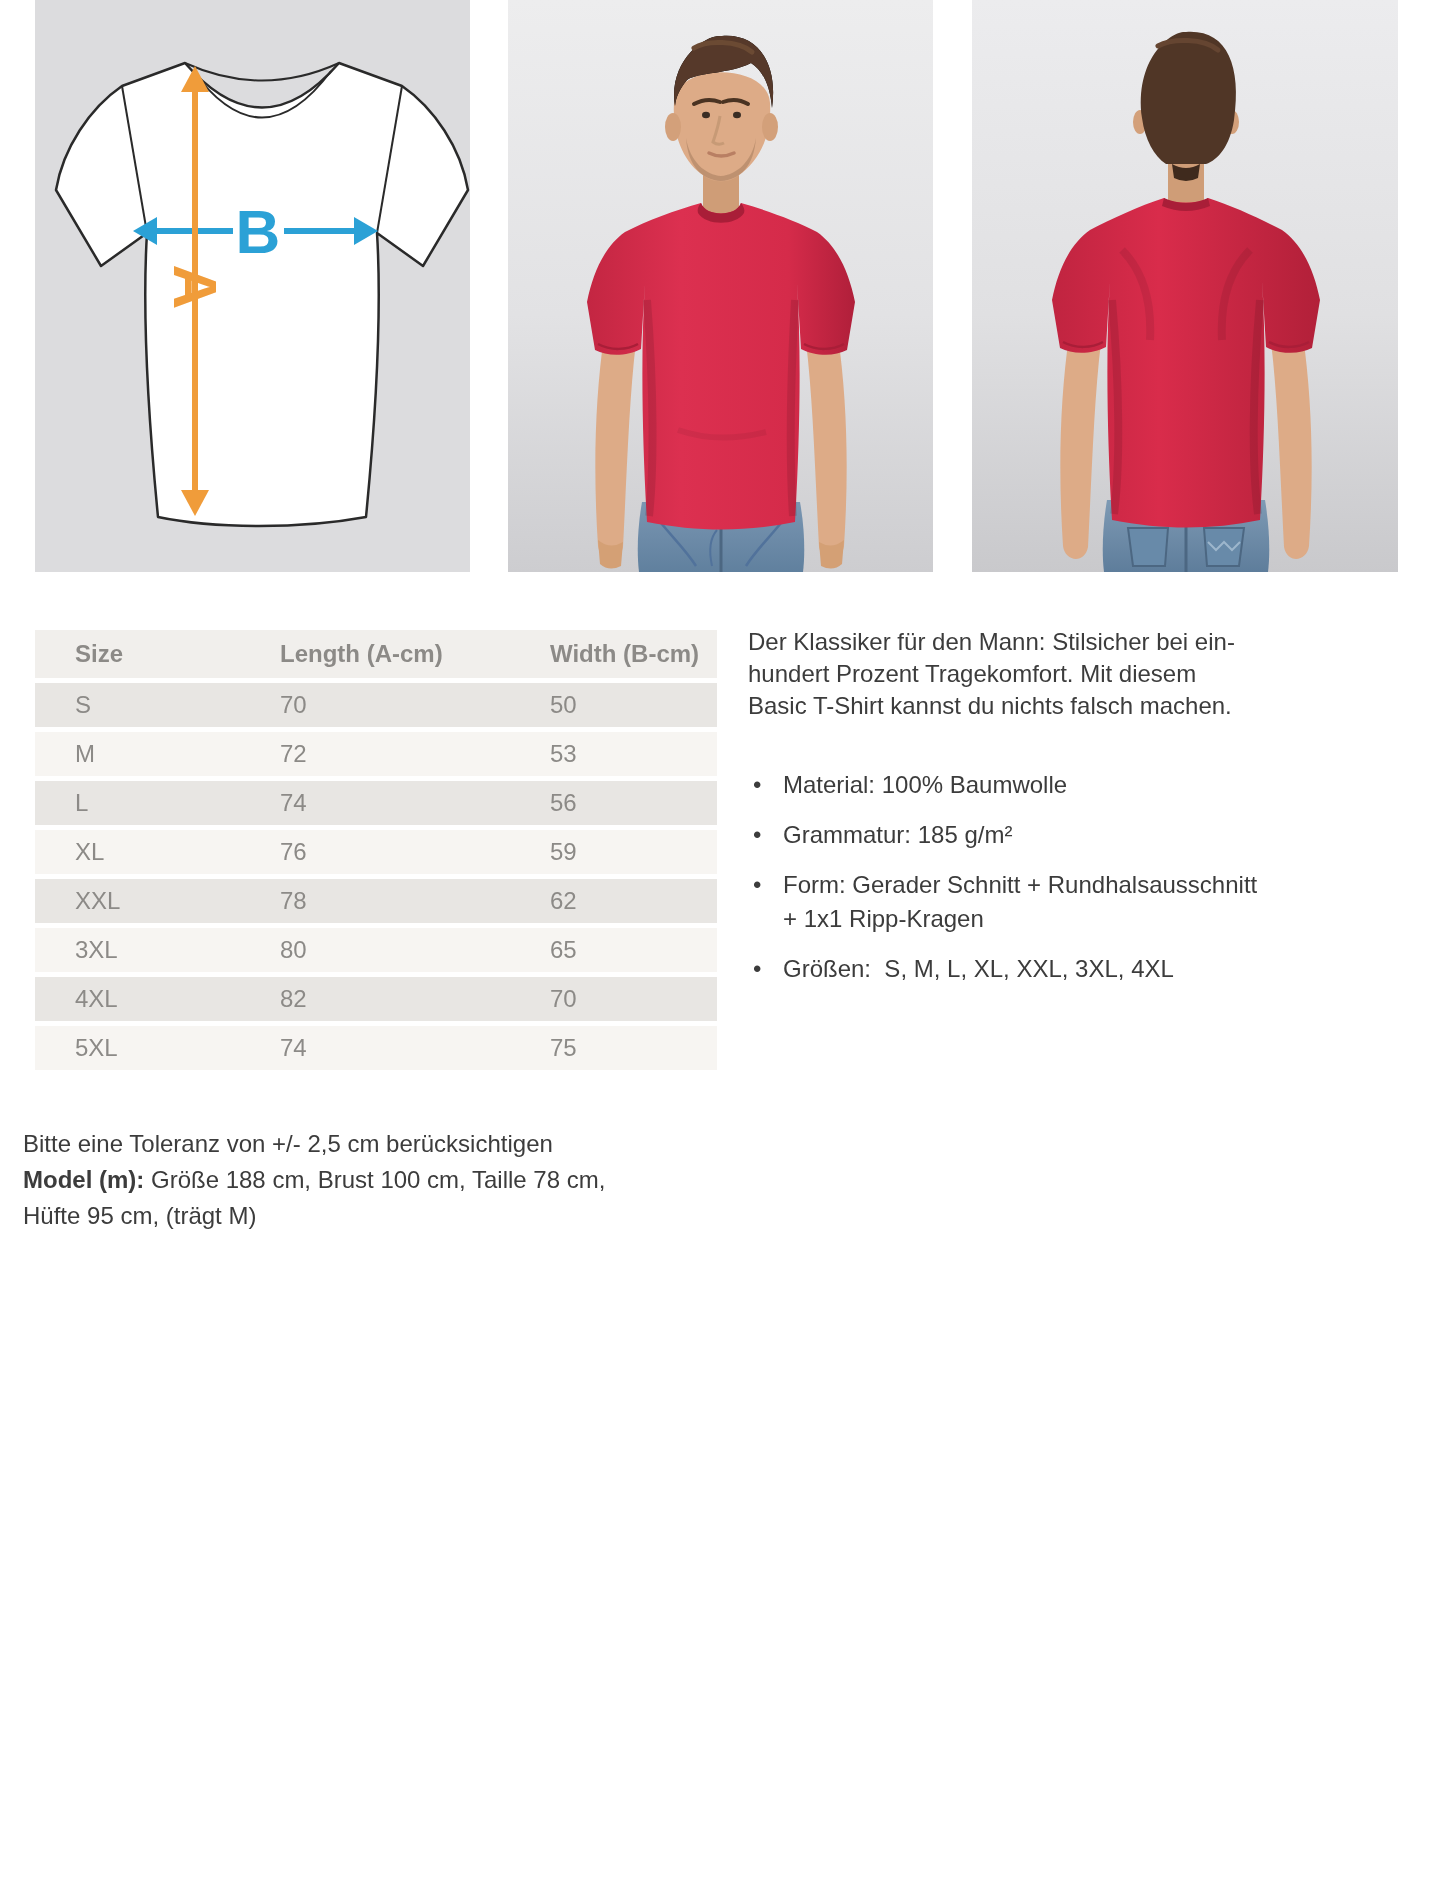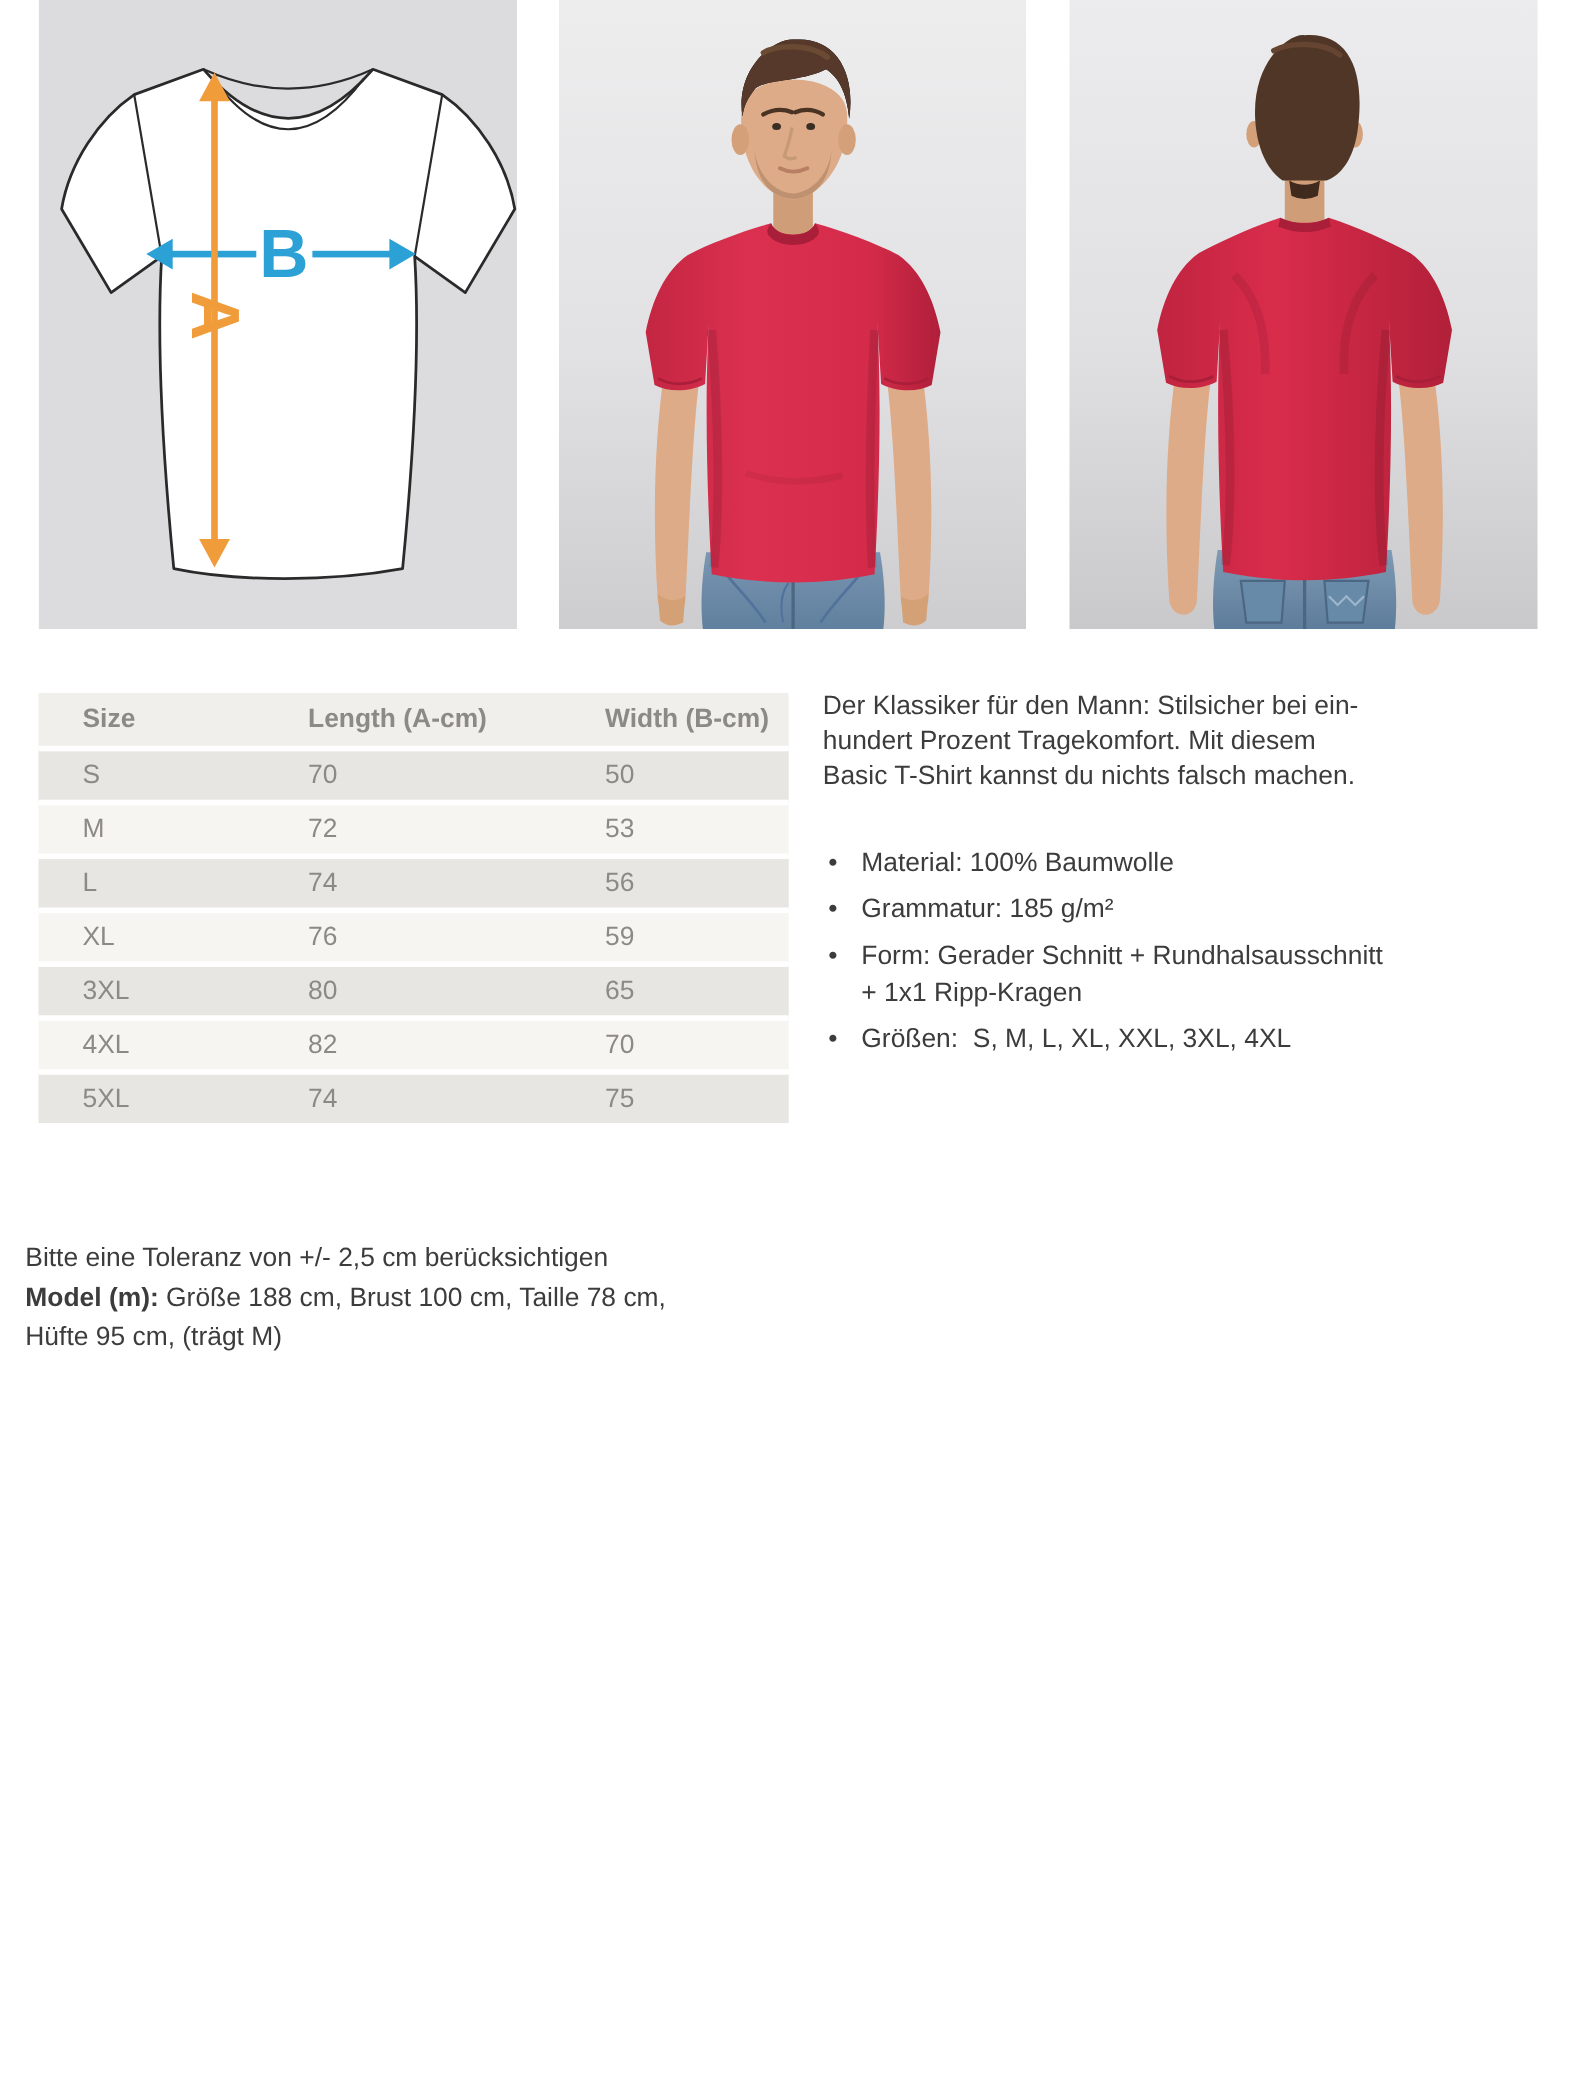--- a/index.html
+++ b/index.html
@@ -24,21 +24,21 @@
   table.size-table td{height:44px;font-size:24px;color:#8c8a87;
         padding:0 0 0 40px;border-top:5px solid #ffffff;}
   table.size-table tbody tr:nth-child(odd) td{background:#e8e6e3;}
   table.size-table tbody tr:nth-child(even) td{background:#f7f5f2;}
 
   
   .description{position:absolute;left:748px;top:626px;width:628px;font-size:24px;}
   .description .intro div{line-height:32px;}
   ul.bullets{list-style:none;margin:46px 0 0 0;padding:0;}
   ul.bullets li{position:relative;padding-left:35px;line-height:34px;
-        margin:0 0 8px 0;white-space:pre-wrap;}
+        margin:16px 0 8px 0;white-space:pre-wrap;}
   ul.bullets li::before{content:"\2022";position:absolute;left:5px;top:0;
         color:#3c3c3c;font-size:24px;}
 
   
   .footnote{position:absolute;left:23px;top:1126px;width:620px;
         font-size:24px;line-height:36px;}
   .footnote b{font-weight:700;}
 </style>
 </head>
 <body>
@@ -246,20 +246,25 @@
           <td>L</td>
           <td>74</td>
           <td>56</td>
         </tr>
         <tr>
           <td>XL</td>
           <td>76</td>
           <td>59</td>
         </tr>
         <tr>
+          <td>XXL</td>
+          <td>78</td>
+          <td>62</td>
+        </tr>
+        <tr>
           <td>3XL</td>
           <td>80</td>
           <td>65</td>
         </tr>
         <tr>
           <td>4XL</td>
           <td>82</td>
           <td>70</td>
         </tr>
         <tr>

